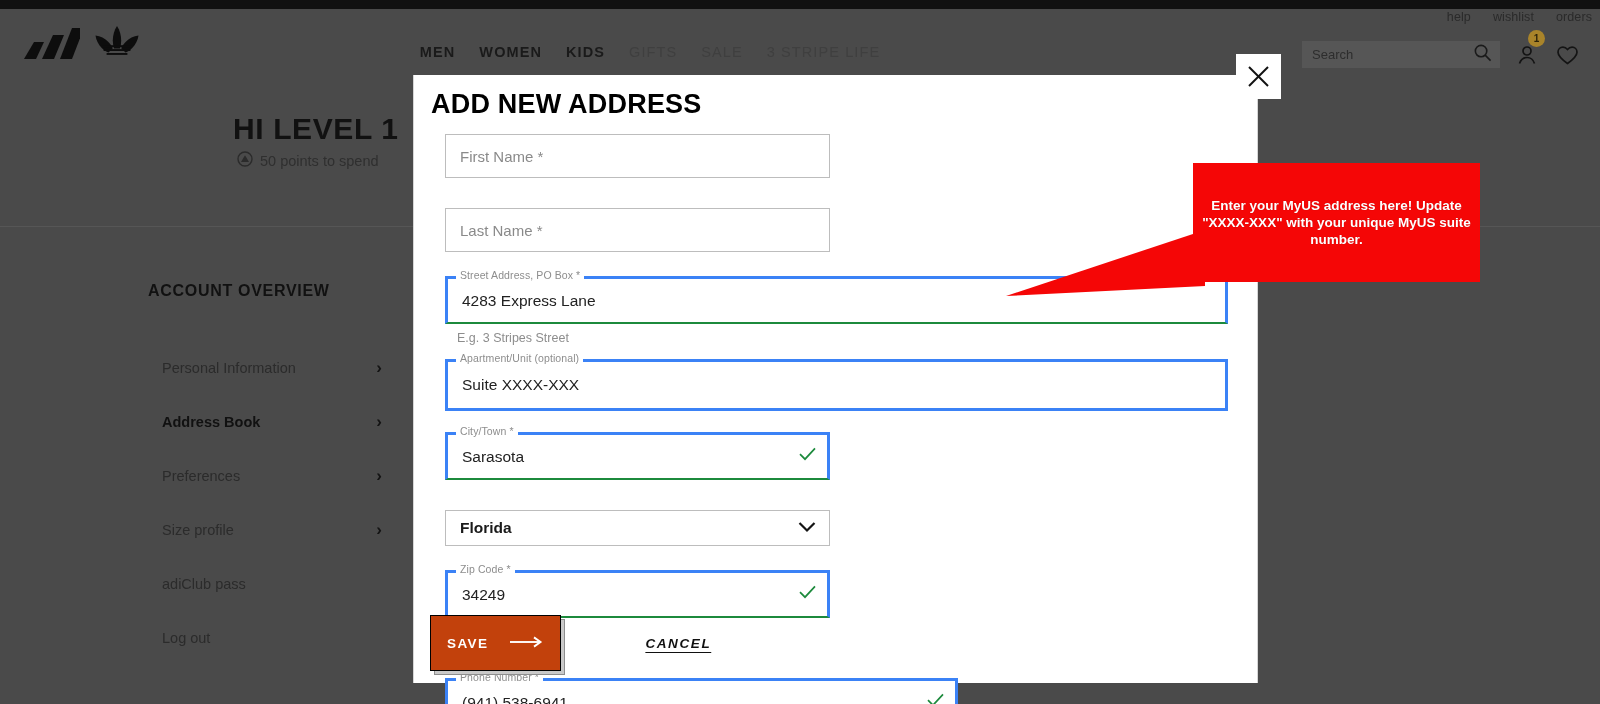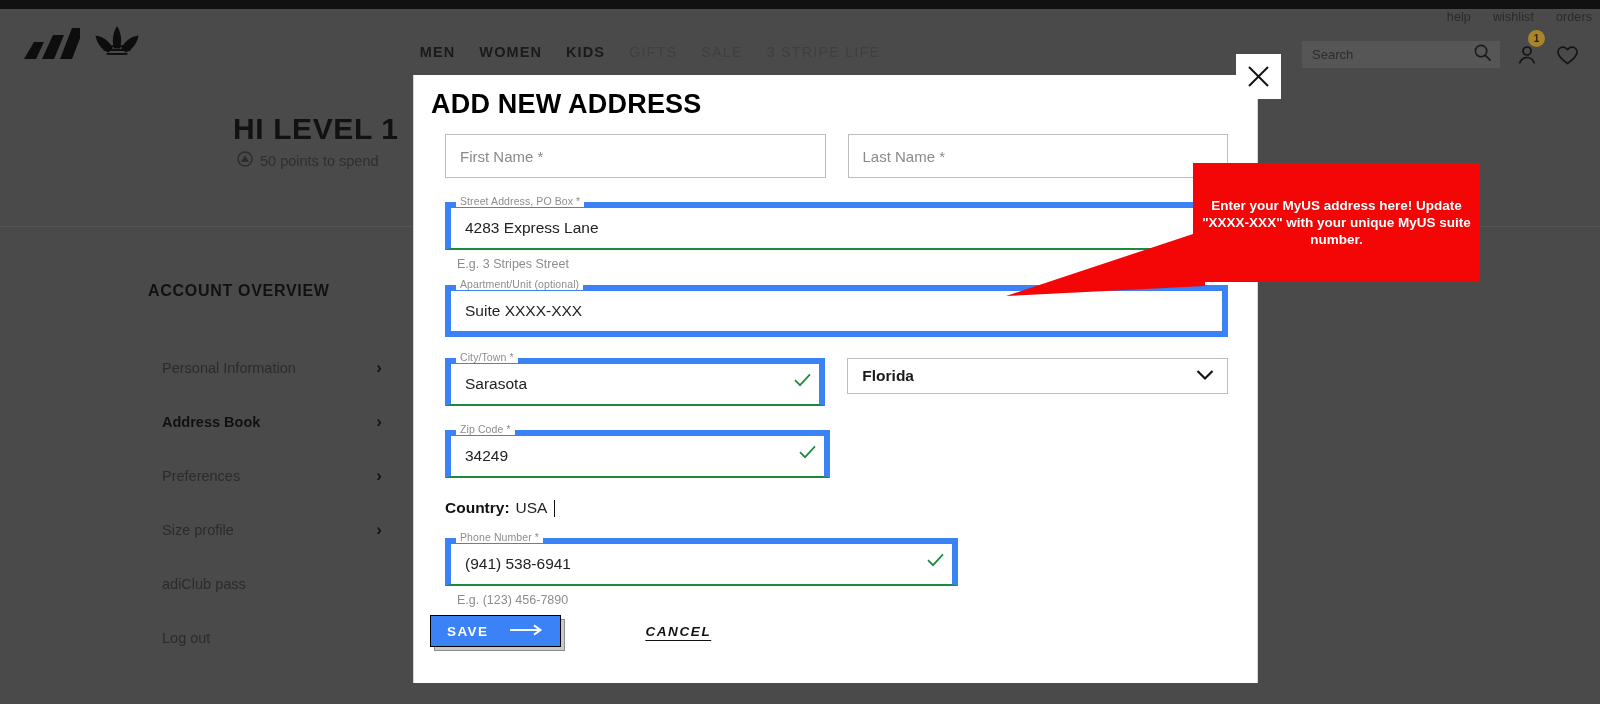--- a/index.html
+++ b/index.html
@@ -111,33 +111,33 @@
   }
   .modal-close {
     position: absolute; left: 1236px; top: 54px;
     width: 45px; height: 45px; background: #fff;
     display: flex; align-items: center; justify-content: center;
     z-index: 40;
   }
 
   .form { position: absolute; left: 31px; top: 59px; width: 783px; }
 
-  .row { display: flex; gap: 22px; }
+  .row { display: flex; gap: 30px; flex-direction: column; }
 
   
   .f-plain {
     height: 44px; border: 1px solid #bdbdbd; background: #fff;
     display: flex; align-items: center; padding: 0 14px;
     font-size: 15px; color: #8a8a8a;
   }
 
   
   .f-outline { position: relative; }
   .f-outline .box {
-    border: 6px solid #3b82f6; background: #fff;
+    border: 3px solid #3b82f6; background: #fff;
     display: flex; align-items: center; padding: 0 14px;
     font-size: 15.5px; color: #222;
   }
   .f-outline .legend {
     position: absolute; left: 11px; top: -7px;
     background: #fff; padding: 0 4px;
     font-size: 10.5px; color: #8d8d8d; letter-spacing: .1px;
   }
   .f-outline.valid .box { border-bottom: 2px solid #1c8a3c; }
   .f-outline .tick {
@@ -163,22 +163,22 @@
   .caret-text {
     display: inline-block; width: 1px; height: 17px; background: #111;
     margin-left: 1px;
   }
 
   .actions {
     position: absolute; left: 16px; top: 540px;
     display: flex; align-items: center; gap: 84px;
   }
   .btn-save {
-    position: relative; background: #3b82f6; color: #fff;
-    height: 32px; min-width: 92px;
+    position: relative; background: #c2410c; color: #fff;
+    height: 56px; min-width: 92px;
     display: flex; align-items: center; gap: 22px;
     padding: 0 16px;
     font-size: 13.5px; font-weight: 700; letter-spacing: 1.4px;
     border: 1px solid #000;
     box-shadow: 4px 4px 0 -1px #c9c9c9, 4px 4px 0 0 #8d8d8d;
   }
   .btn-cancel {
     font-size: 13.5px; font-weight: 700; letter-spacing: 1.6px;
     color: #111; text-decoration: underline; text-underline-offset: 4px; font-style: italic;
   }

